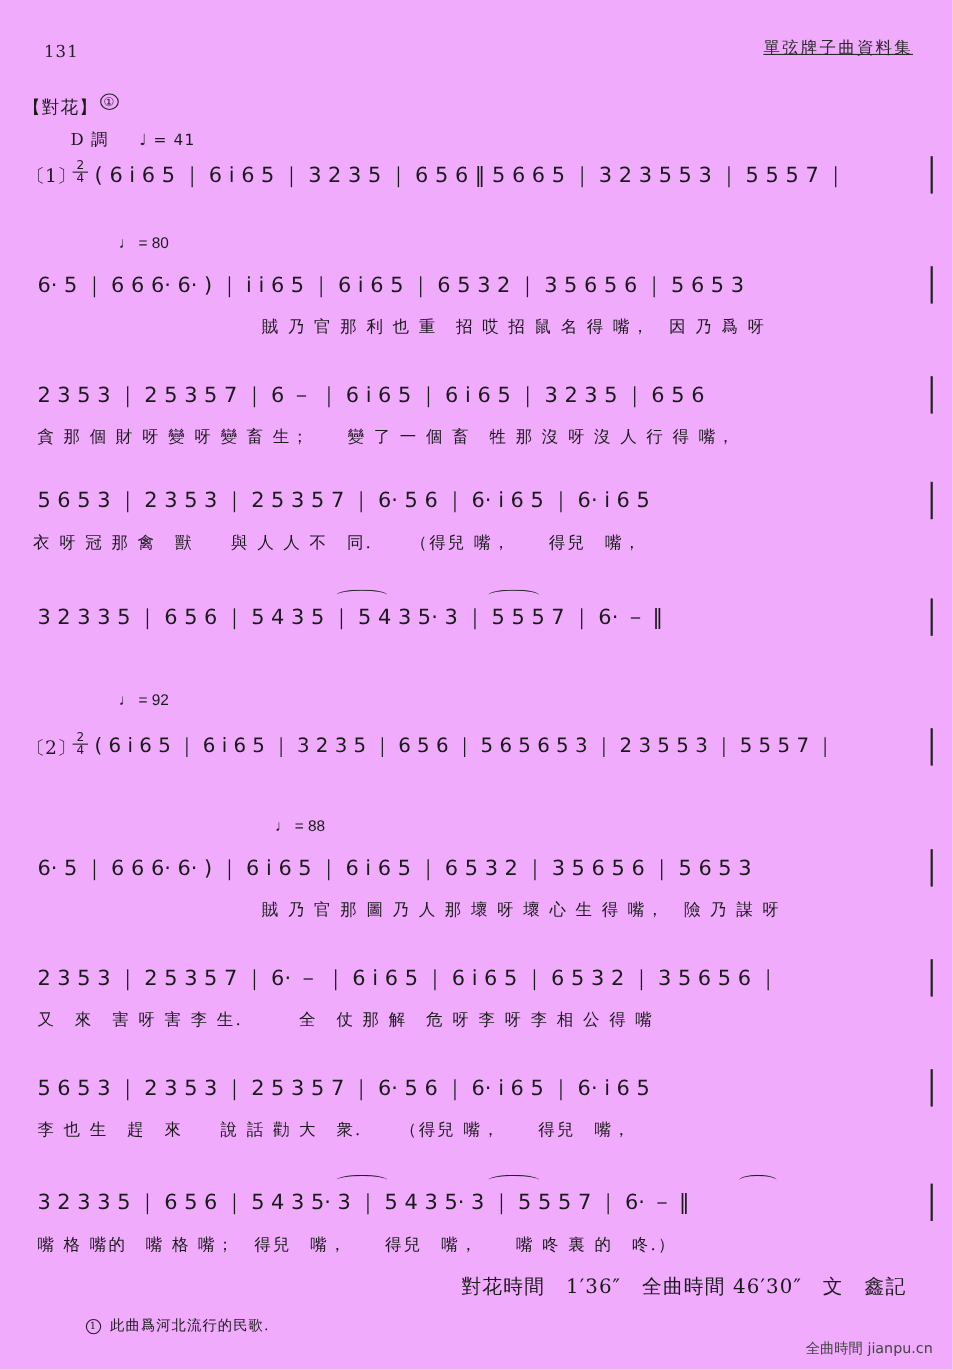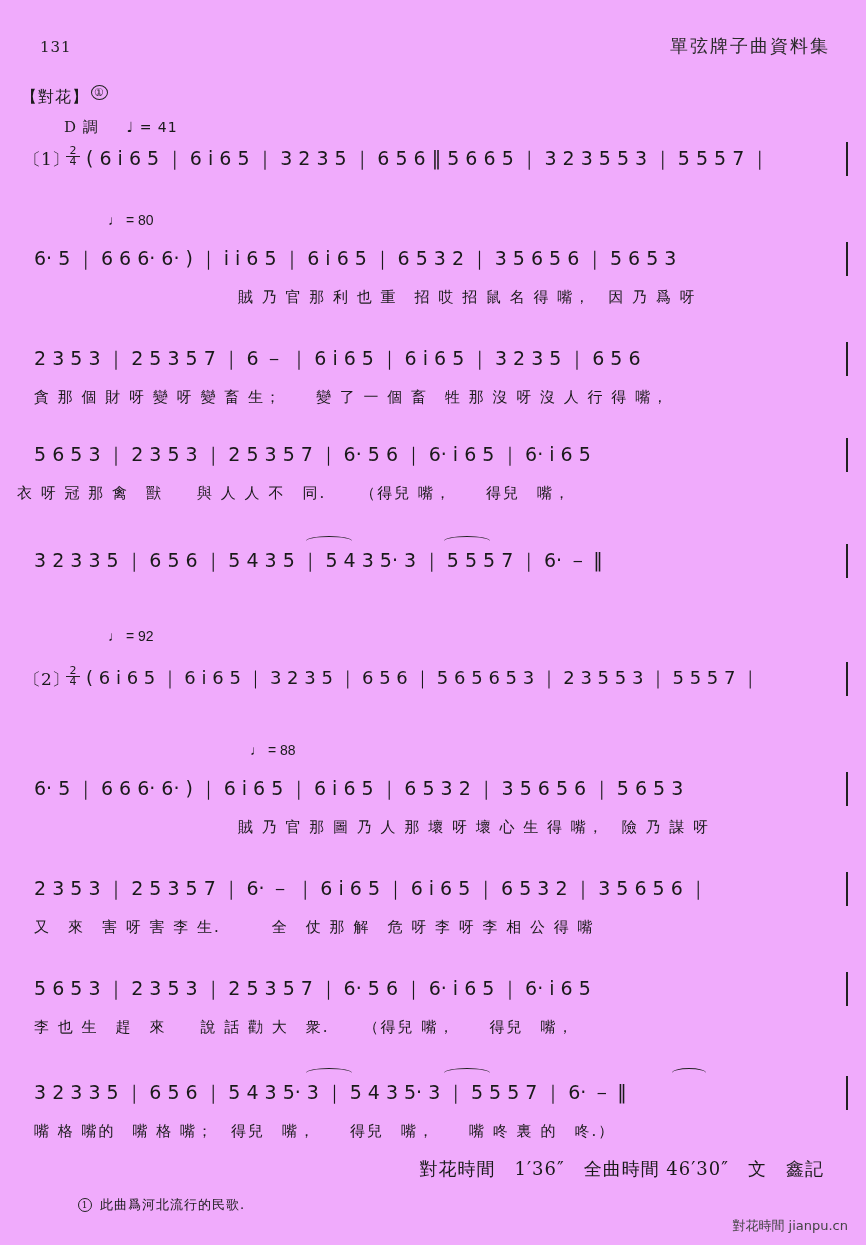--- a/index.html
+++ b/index.html
@@ -27,24 +27,25 @@
     position: absolute;
     left: 40px; top: 38px;
     font-size: 15px;
     font-family: "DejaVu Serif", serif;
     letter-spacing: 1px;
     color: #222;
   }
   .header-right {
     position: absolute;
     right: 36px; top: 34px;
-    font-size: 18px;
+    font-size: 15px;
     letter-spacing: 2px;
     color: #2a2a2a;
     font-family: "DejaVu Serif", serif;
+    text-decoration: underline;
   }
 
   
   .title-block {
     position: absolute;
     left: 21px; top: 86px;
     font-size: 16px;
     letter-spacing: 1px;
   }
   .title-block .sup {
@@ -181,21 +182,21 @@
   <div class="tempo-mark" style="left:108px; top:212px;">♩ = 80</div>
   <div class="notes" style="left:34px; top:246px;">6· 5 ｜ 6 6 6·  6· ) ｜ i i 6 5 ｜ 6 i 6 5 ｜ 6 5 3 2 ｜ 3 5 6 5 6 ｜ 5 6 5 3</div>
   <div class="lyrics" style="left:238px; top:288px;text-align:center;">賊 乃 官 那 利 也 重　招 哎 招 鼠 名 得 嘴，　因 乃 爲 呀</div>
   <div class="thickbar" style="left:846px; top:242px; height:34px;"></div>
 
   <div class="notes" style="left:34px; top:346px;">2 3  5 3 ｜ 2 5  3 5 7 ｜ 6  －  ｜ 6 i 6 5 ｜ 6 i 6 5 ｜ 3 2 3 5 ｜ 6 5 6</div>
   <div class="lyrics" style="left:34px; top:388px;">貪 那 個 財 呀 變 呀 變 畜 生；　　變 了 一 個 畜　牲 那 沒 呀 沒 人 行 得 嘴，</div>
   <div class="thickbar" style="left:846px; top:342px; height:34px;"></div>
 
   <div class="notes" style="left:34px; top:442px;">5 6 5 3 ｜ 2 3 5 3 ｜ 2 5  3 5 7 ｜ 6· 5 6 ｜ 6· i 6 5 ｜ 6· i 6 5</div>
-  <div class="lyrics" style="left:17px; top:484px;">衣 呀 冠 那 禽　獸　　與 人 人 不　同.　　（得兒 嘴，　　得兒　嘴，</div>
+  <div class="lyrics" style="left:30px; top:484px;">衣 呀 冠 那 禽　獸　　與 人 人 不　同.　　（得兒 嘴，　　得兒　嘴，</div>
   <div class="thickbar" style="left:846px; top:438px; height:34px;"></div>
 
   <div class="slur" style="left:306px; top:536px;"></div>
   <div class="slur" style="left:444px; top:536px;"></div>
   <div class="notes" style="left:34px; top:548px;">3 2  3 3 5 ｜ 6 5 6 ｜ 5 4 3  5 ｜ 5 4 3  5· 3 ｜ 5 5 5 7 ｜ 6·  －  ‖</div>
   <div class="thickbar" style="left:846px; top:544px; height:34px;"></div>
 
   <div class="tempo-mark" style="left:108px; top:628px;">♩ = 92</div>
   <div class="sec-label" style="left:24px; top:668px;">〔2〕</div>
   <div class="meter" style="left:66px; top:666px; width:14px;">
@@ -224,16 +225,16 @@
   <div class="notes" style="left:34px; top:1080px;">3 2  3 3 5 ｜ 6 5 6 ｜ 5 4 3  5· 3 ｜ 5 4 3  5· 3 ｜ 5 5 5 7 ｜ 6·  －  ‖</div>
   <div class="lyrics" style="left:34px; top:1122px;">嘴 格 嘴的　嘴 格 嘴；　得兒　嘴，　　得兒　嘴，　　嘴 咚 裏 的　咚.）</div>
   <div class="thickbar" style="left:846px; top:1076px; height:34px;"></div>
 
   <div class="timing">對花時間　1′36″　全曲時間 46′30″　文　鑫記</div>
   <div class="footnote">
     <span class="circ">1</span><span>此曲爲河北流行的民歌.</span>
   </div>
 
   <div class="watermark">
-    <span>對花時間 jianpu.cn</span>
+    <span>全曲時間 jianpu.cn</span>
   </div>
 
 </div>
 
 </body></html>

